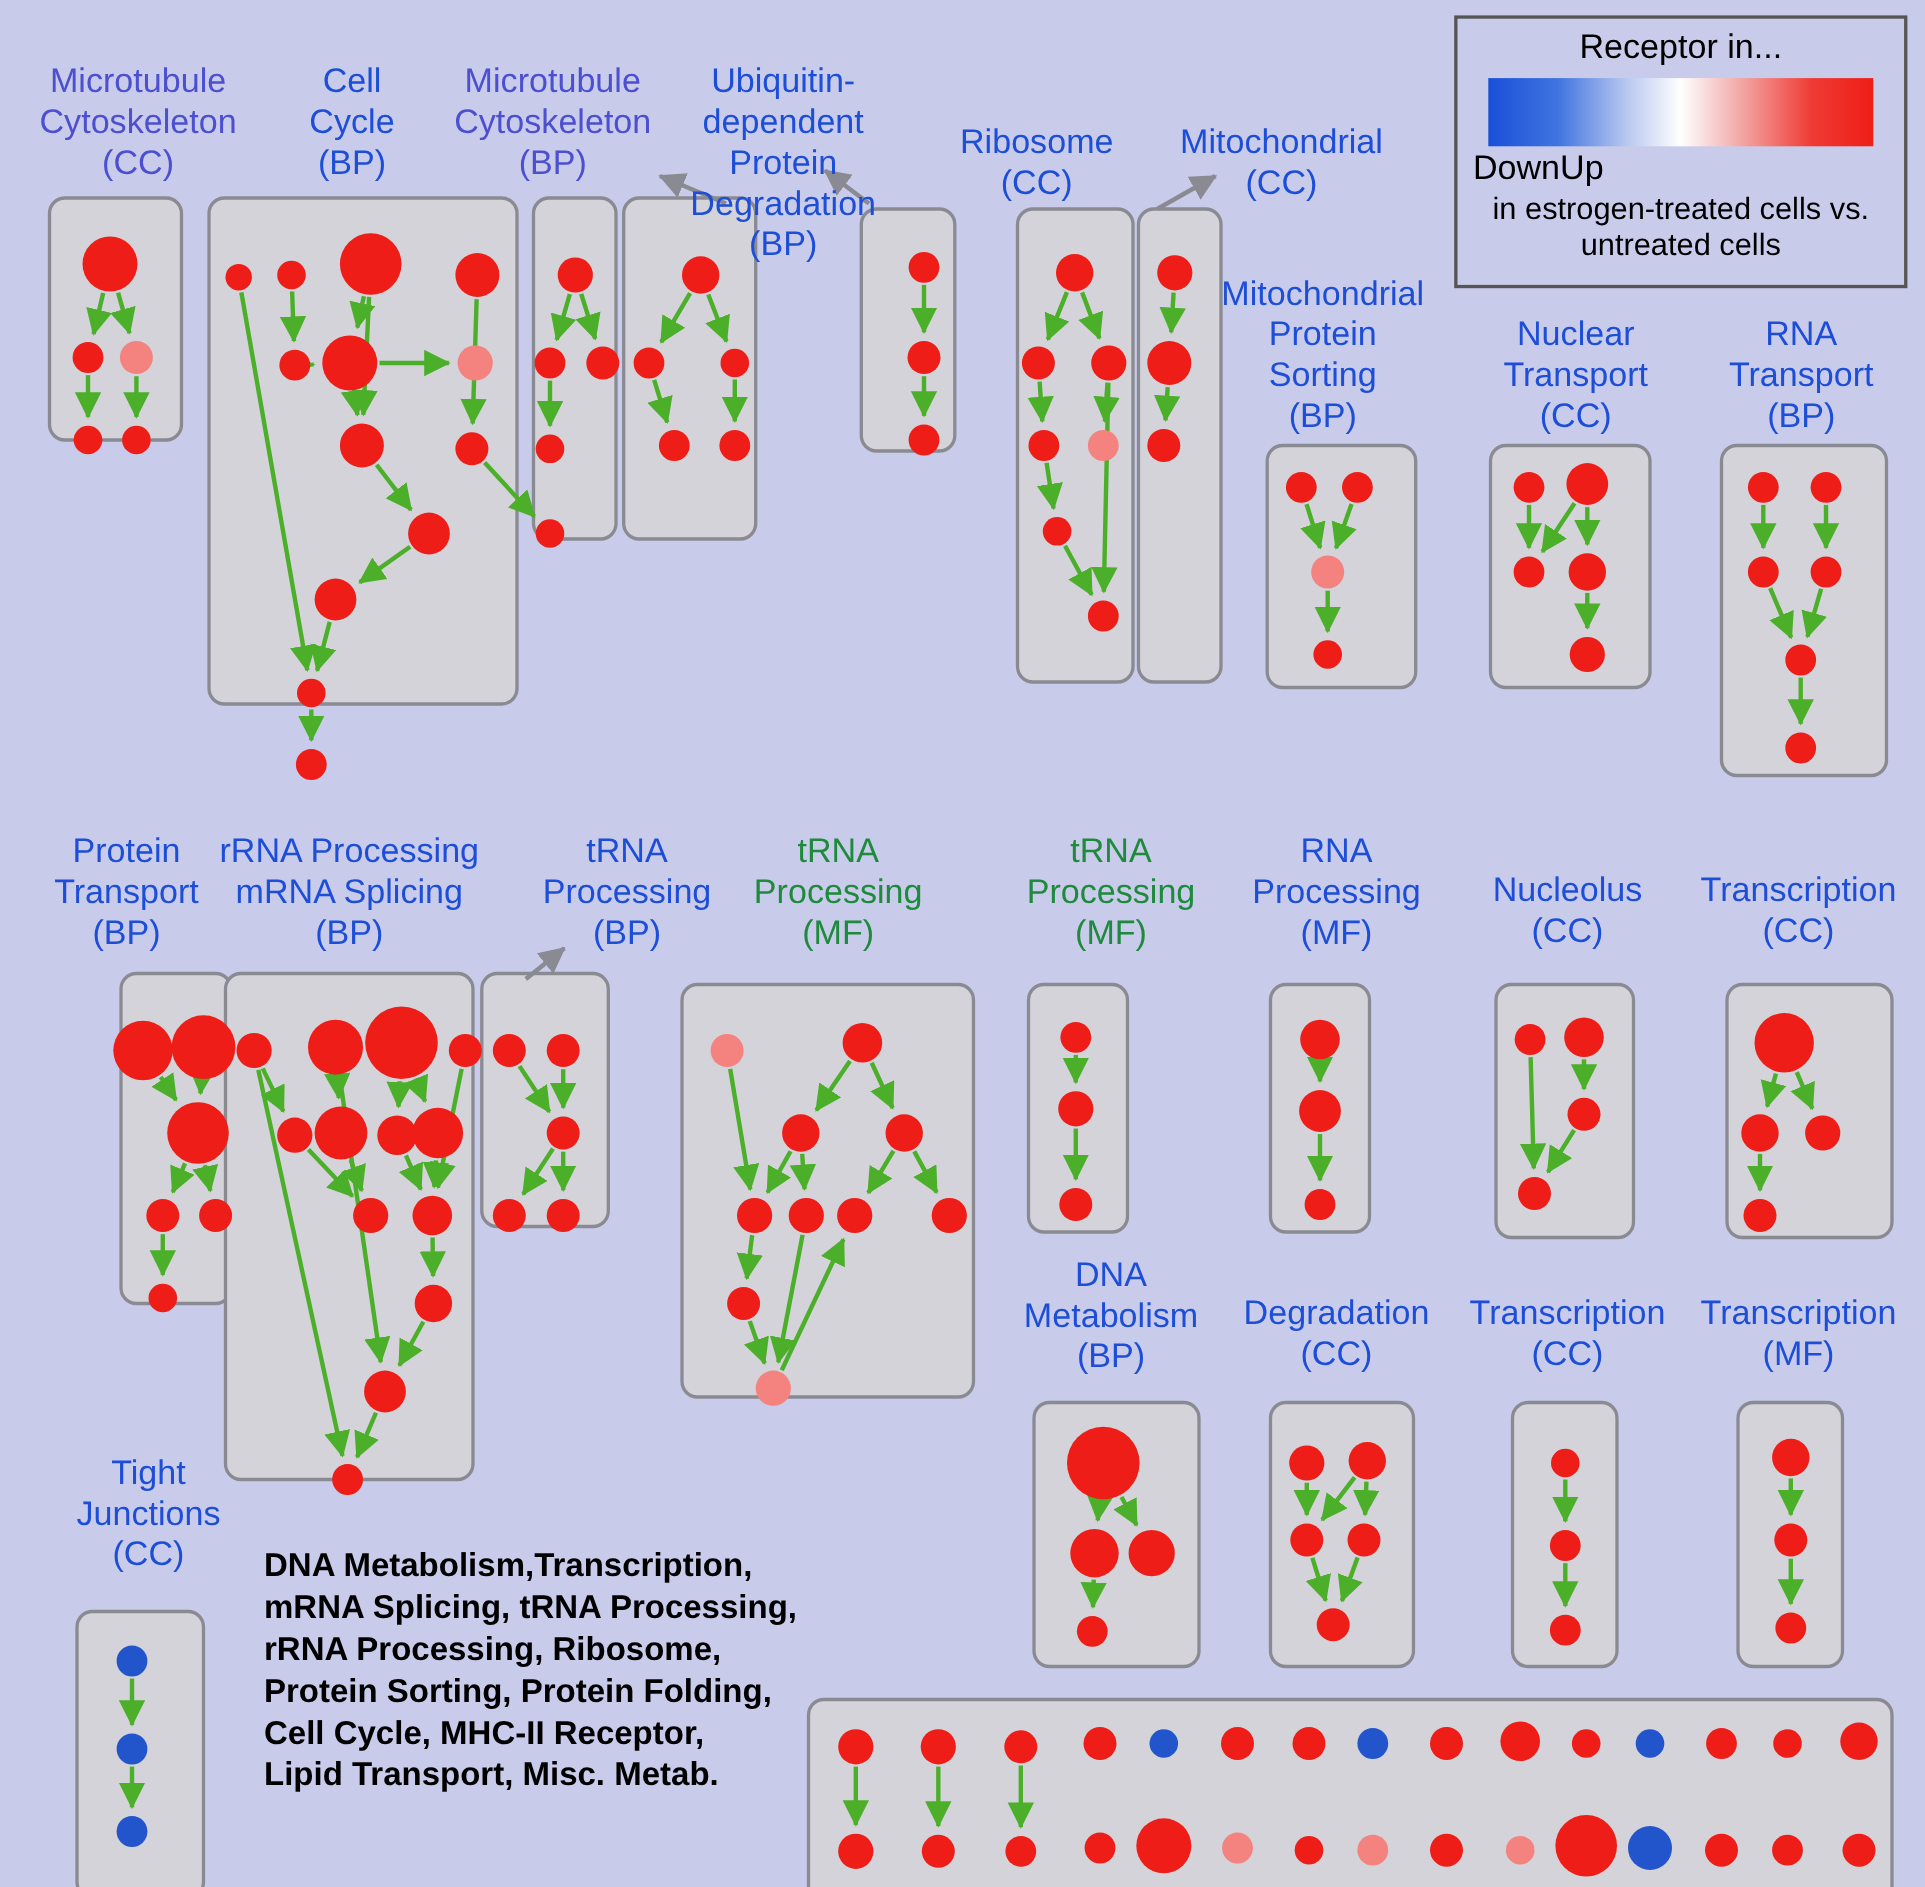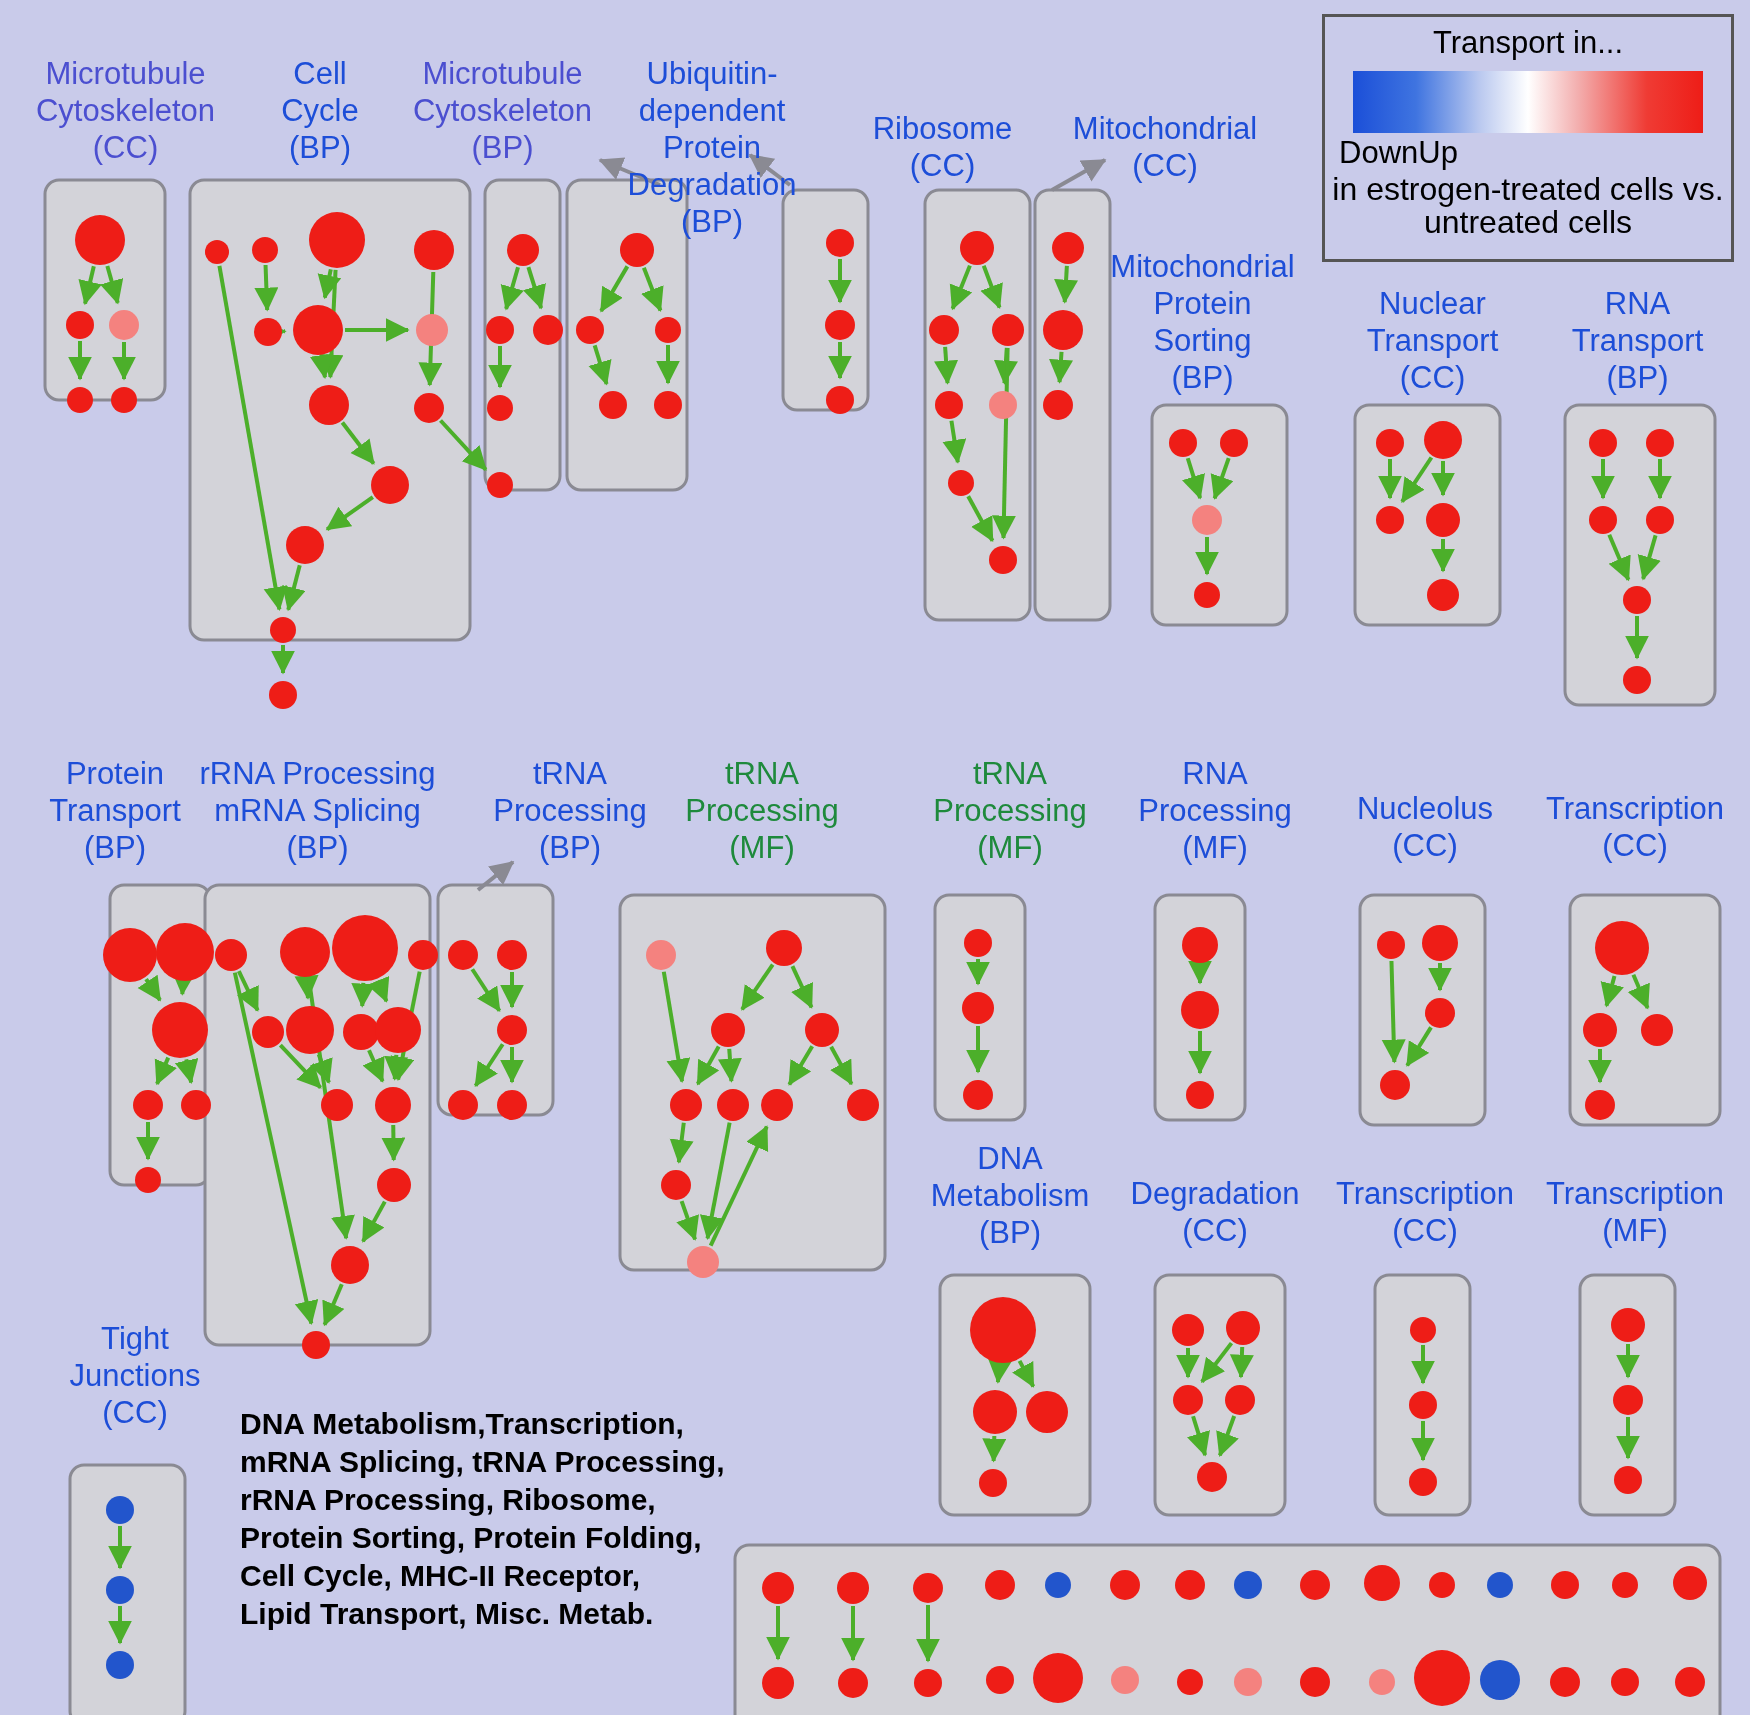--- a/index.html
+++ b/index.html
@@ -37,21 +37,21 @@
   .legend-bar{
     margin:10px auto 0 auto;
     height:62px;
     background:linear-gradient(to right,#1b4fd8 0%,#3f74e0 18%,#b9c8ef 36%,#ffffff 50%,#f3b0b0 64%,#ef3b34 84%,#ee1d17 100%);
   }
   .legend-ends{
     display:flex;justify-content:flex-start;
     font-size:31px;padding:2px 14px 0 14px;color:#000;
   }
   .legend-sub{
-    text-align:center;font-size:32px;line-height:33px;color:#000;margin-top:2px;
+    text-align:center;font-size:28px;line-height:33px;color:#000;margin-top:2px;
   }
   .blocktext{
     position:absolute;
     font-size:30px;
     line-height:38px;
     color:#000;
     white-space:pre-line;
     text-align:left;
     font-weight:bold;
   }
@@ -434,21 +434,21 @@
     </div>
 
   <div class="blocktext" style="left:240px;top:1405px;width:520px;">DNA Metabolism,Transcription,
 mRNA Splicing, tRNA Processing,
 rRNA Processing, Ribosome,
 Protein Sorting, Protein Folding,
 Cell Cycle, MHC-II Receptor,
 Lipid Transport, Misc. Metab.</div>
 
   <div class="legend" style="left:1322px;top:14px;width:412px;height:248px;">
-    <div class="legend-title">Transport in...</div>
+    <div class="legend-title">Receptor in...</div>
     <div class="legend-bar" id="legend-bar" style="width:350px;"></div>
     <div class="legend-ends">
       <span>Down</span>
       <span>Up</span>
     </div>
     <div class="legend-sub">in estrogen-treated cells
 vs. untreated cells</div>
   </div>
 
 </div>

